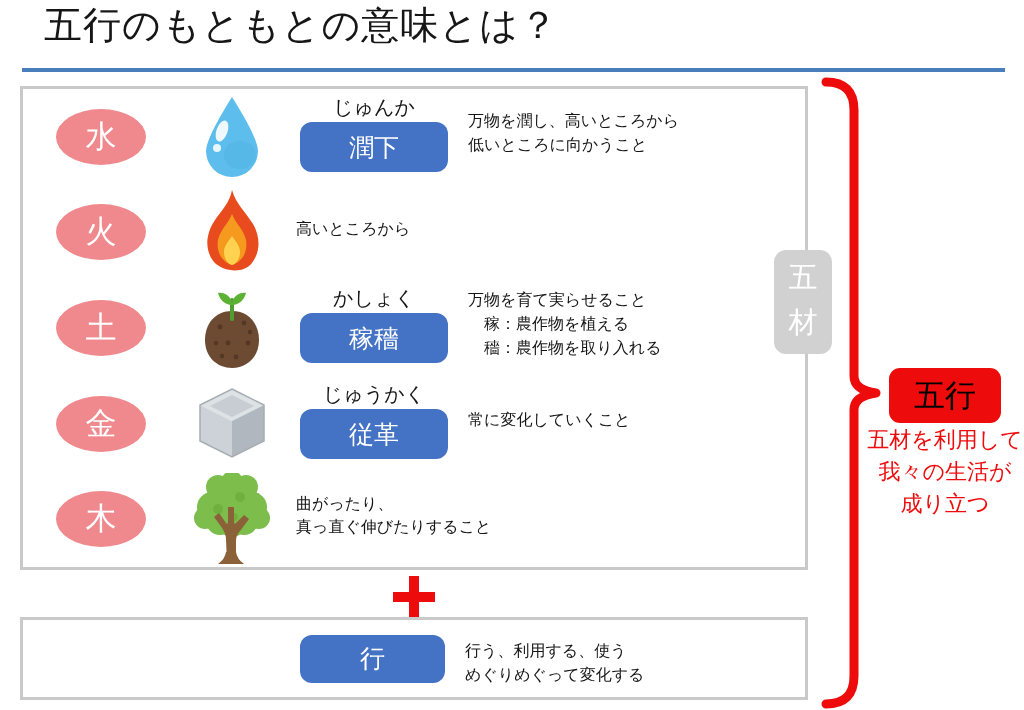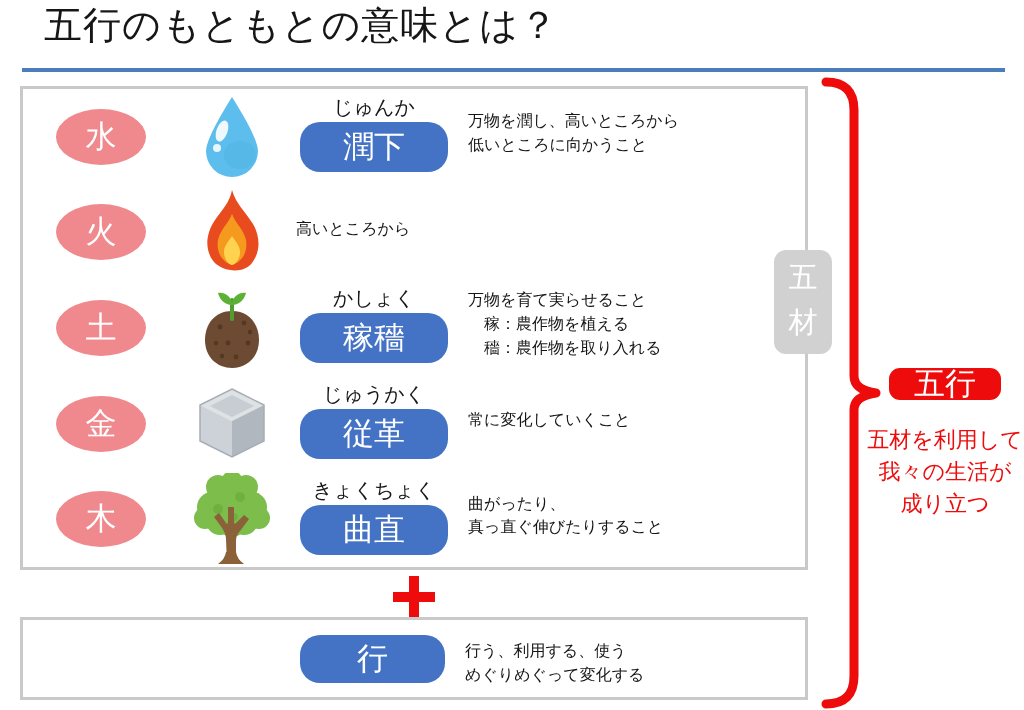--- a/index.html
+++ b/index.html
@@ -26,22 +26,22 @@
     margin-left:33px; width:90px; height:56px; flex:0 0 auto;
     border-radius:50%; background:var(--element-pink,#f0898d);
     color:#fff; font-size:31px;
     display:flex; align-items:center; justify-content:center;
   }
   .icon-cell { width:88px; margin-left:42px; flex:0 0 auto; display:flex; align-items:center; justify-content:center; }
   .term-col { width:148px; margin-left:24px; flex:0 0 auto; display:flex; flex-direction:column; align-items:center; margin-top:-6px; }
   .furigana { font-size:20px; line-height:1.2; margin-bottom:3px; color:var(--text-color,#161616); }
   .term-box {
     width:148px; height:50px; box-sizing:border-box;
-    background:var(--term-blue,#4472c4); border-radius:20px;
-    color:#fff; font-size:31px;
+    background:var(--term-blue,#4472c4); border-radius:12px;
+    color:#fff; font-size:25px;
     display:flex; align-items:center; justify-content:center;text-align:center;
   }
   .desc { margin-left:20px; margin-top:-4px; font-size:16px; line-height:1.48; white-space:pre-line; color:var(--text-color,#161616);font-family:Liberation Mono, monospace; }
 
   
   #gozai-badge {
     left:774px; top:250px; width:58px; height:104px; box-sizing:border-box;
     background:var(--badge-gray,#d1d1d1); border-radius:12px;
     color:#fff; font-size:29px; line-height:1.55; text-align:center;
     padding-top:5px; white-space:pre-line;
@@ -59,23 +59,23 @@
     display:flex; align-items:center; background:#fff;
   }
   #bottom-box .term-box { margin-left:277px; width:145px; height:48px; }
   #bottom-box .desc { margin-top:12px; }
 
   
   #brace { left:812px; top:76px; width:78px; height:634px; }
 
   
   #gogyo-box {
-    left:889px; top:368px; width:112px; height:32px;
+    left:889px; top:368px; width:112px; height:55px;
     background:var(--accent-red,#ee0b0b); border-radius:11px;
-    color:#ffffff; font-size:31px;
+    color:#000000; font-size:31px;
     display:flex; align-items:center; justify-content:center;
   }
   #gogyo-desc {
     left:860px; top:424px; width:170px; text-align:center;
     color:var(--accent-red,#ee0b0b); font-size:22px; line-height:1.45; white-space:pre-line;
   }
 </style>
 </head>
 <body>
 
@@ -180,24 +180,20 @@
         </g>
         <g fill="#6cab3a" opacity="0.7">
           <circle cx="50" cy="24" r="5"></circle>
             <circle cx="28" cy="36" r="5"></circle>
             <circle cx="44" cy="44" r="4"></circle>
         </g>
         <path d="M37,90 L36,66 Q36,60 30,52 L24,44 L29,40 L36,50 Q38,53 38,47 L38,34 L44,34 L44,48 Q44,53 47,49 L54,42 L59,46 L50,58 Q46,62 46,68 L46,90 Z" fill="#8a6138"></path>
         <path d="M28,91 Q35,86 36,79 L46,79 Q47,86 54,91 Z" fill="#8a6138"></path>
       </svg>
     </div>
-    <div class="term-col">
-      <div class="furigana">きょくちょく</div>
-      <div class="term-box">曲直</div>
-    </div>
     <div class="desc">曲がったり、
 真っ直ぐ伸びたりすること</div>
   </div>
 
 </div>
 
 <div class="abs" id="gozai-badge">五
 材</div>
 
 <div class="abs" id="plus-icon"></div>

